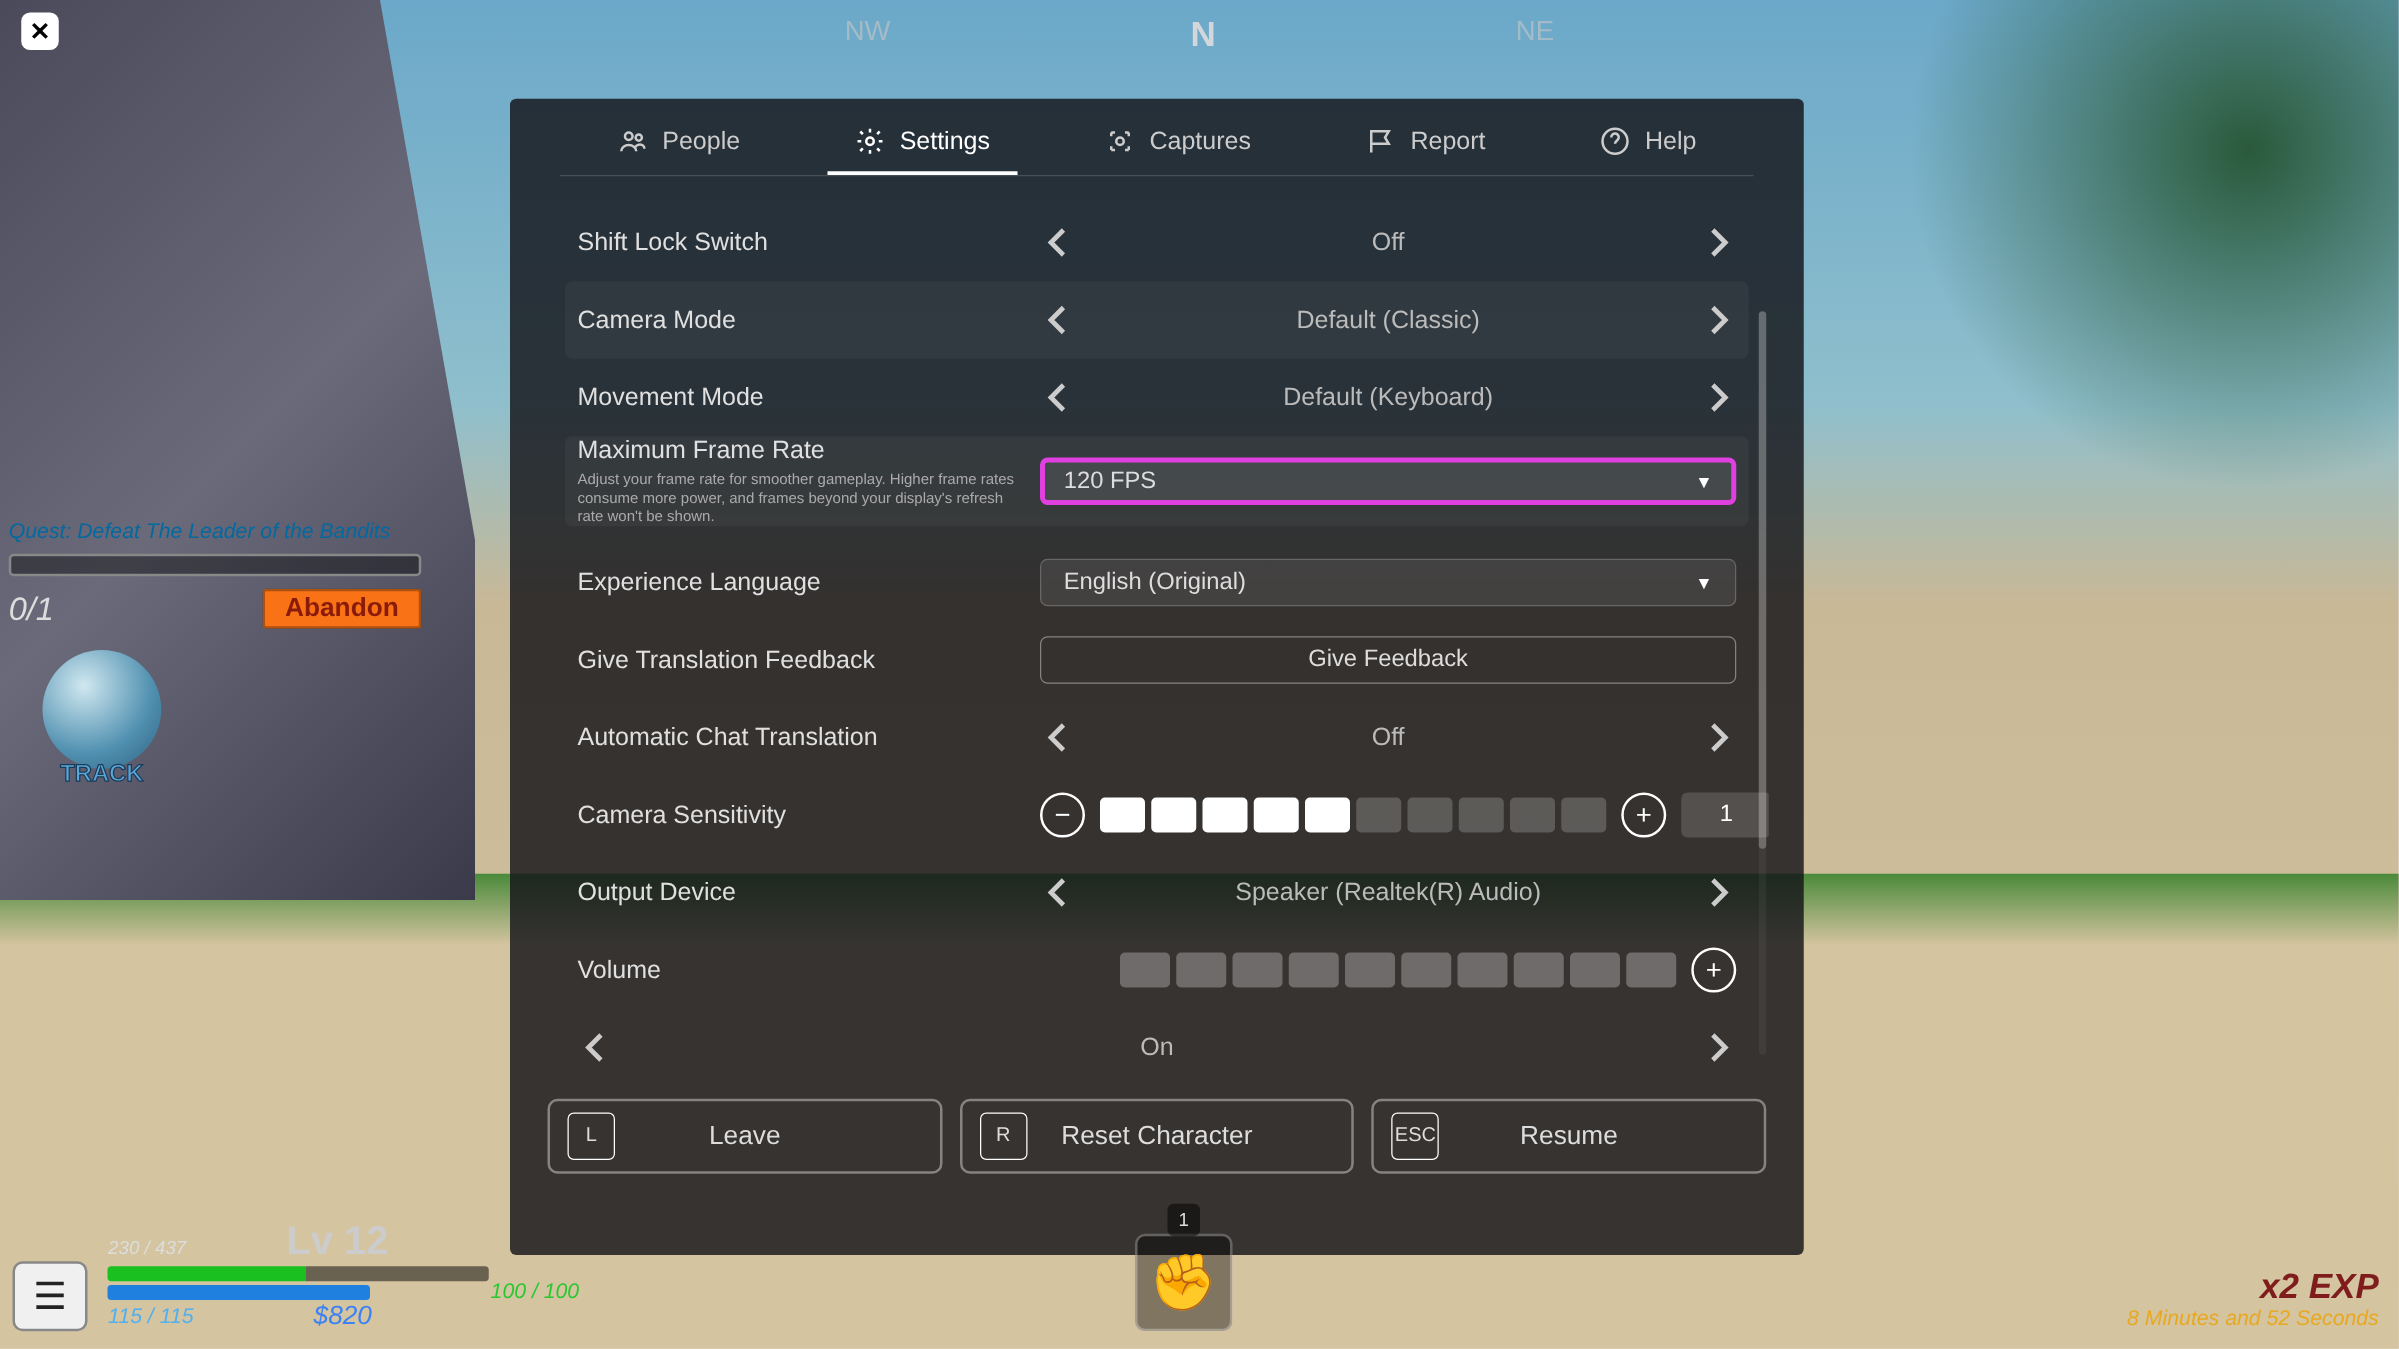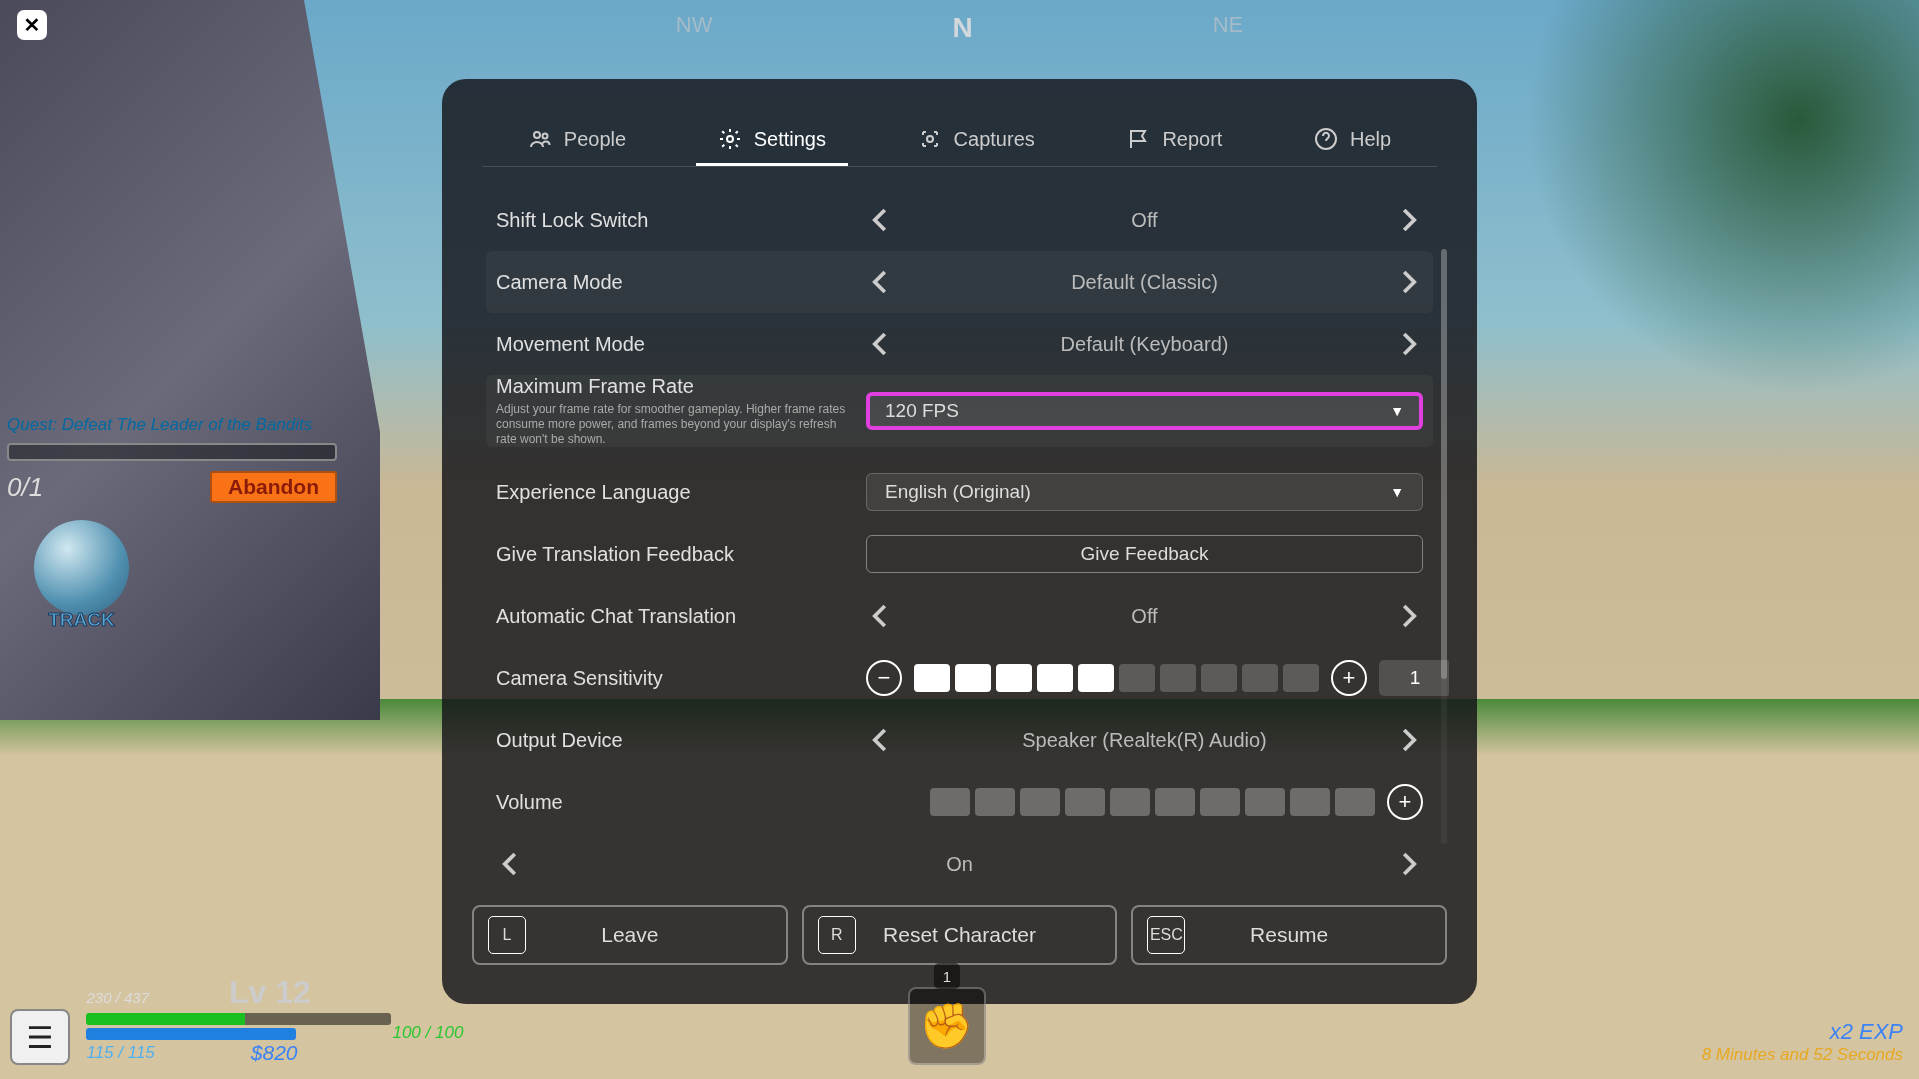--- a/index.html
+++ b/index.html
@@ -27,22 +27,22 @@
 .quest-box { position: absolute; top: 415px; left: 7px; }
 .quest-text { color: #0369a1; font-size: 17px; font-style: italic; }
 .quest-bar { width: 330px; height: 18px; background: rgba(0,0,0,0.4); border: 2px solid #888; border-radius: 4px; margin-top: 8px; }
 .quest-row { display: flex; justify-content: space-between; align-items: center; margin-top: 10px; }
 .quest-count { font-size: 26px; font-style: italic; color: #ddd; }
 .abandon { background: #f97316; color: #8a1a0a; padding: 2px 16px; font-size: 21px; font-weight: bold; border-radius: 3px; border: 2px solid rgba(0,0,0,0.3); }
 .track-orb { position: absolute; top: 520px; left: 34px; text-align: center; }
 .track-orb .orb { width: 95px; height: 95px; border-radius: 50%;
   background: radial-gradient(circle at 35% 30%, #d0e8f0 0%, #5090b0 60%, #306080 100%); }
 .track-orb .lbl { font-size: 19px; font-weight: bold; color: #5aa8d8; -webkit-text-stroke: 1px #1a3a5a; margin-top: -6px; }
-.modal { position: absolute; top: 79px; left: 442px; width: 1035px; height: 925px;
-  background: rgba(20,20,25,0.82); border-radius: 24px; padding: 36px 28px; }
+.modal { position: absolute; top: 79px; left: 408px; width: 1035px; height: 925px;
+  background: rgba(20,20,25,0.82); border-radius: 5px; padding: 10px 28px; }
 .tabs { display: flex; justify-content: space-around; border-bottom: 1px solid rgba(255,255,255,0.15);
   padding-bottom: 0; margin: 0 12px; }
 .tab { display: flex; align-items: center; gap: 12px; padding: 12px 22px; font-size: 20px;
   color: #ccc; cursor: pointer; border-bottom: 3px solid transparent; }
 .tab.active { border-bottom-color: #fff; color: #fff; }
 .tab .icon { width: 24px; height: 24px; }
 .settings-list { margin-top: 22px; padding: 0 16px; max-height: 720px; overflow: hidden; }
 .row { display: flex; align-items: center; min-height: 62px; padding: 0 10px; border-radius: 6px; }
 .row.shaded { background: rgba(255,255,255,0.04); }
 .row-label { flex: 0 0 370px; font-size: 20px; color: #e0e0e0; }
@@ -87,21 +87,21 @@
 .small-text { font-size: 17px; font-style: italic; }
 .row2 { display: flex; align-items: center; gap: 96px; margin-top: -2px; }
 .money { color: #3b82f6; font-size: 21px; font-style: italic; text-align: left; }
 .hotbar-item { position: absolute; bottom: 14px; left: 908px; width: 78px; height: 78px;
   background: rgba(0,0,0,0.4); border: 2px solid rgba(255,255,255,0.3); border-radius: 8px;
   display: flex; align-items: center; justify-content: center; font-size: 44px; }
 .hotbar-item .num { position: absolute; top: -26px; left: 50%; transform: translateX(-50%);
   width: 26px; height: 26px; background: rgba(0,0,0,0.5); border-radius: 5px; display: flex;
   align-items: center; justify-content: center; font-size: 15px; }
 .exp-boost { position: absolute; bottom: 14px; right: 16px; text-align: right; }
-.exp-boost .title { color: #3b82f6; font-size: 22px; font-weight: normal; font-style: italic; }
+.exp-boost .title { color: #7f1d1d; font-size: 28px; font-weight: bold; font-style: italic; }
 .exp-boost .sub { color: #e8a820; font-size: 17px; font-style: italic; }
 .scrollbar { position: absolute; right: 30px; top: 170px; width: 6px; height: 595px;
   background: rgba(255,255,255,0.05); border-radius: 3px; }
 .scrollbar::after { content: ""; position: absolute; top: 0; left: 0; width: 100%; height: 430px;
   background: rgba(255,255,255,0.25); border-radius: 3px; }
 svg.chev { stroke: #ccc; stroke-width: 3; fill: none; }
 </style>
 </head>
 <body>
 

